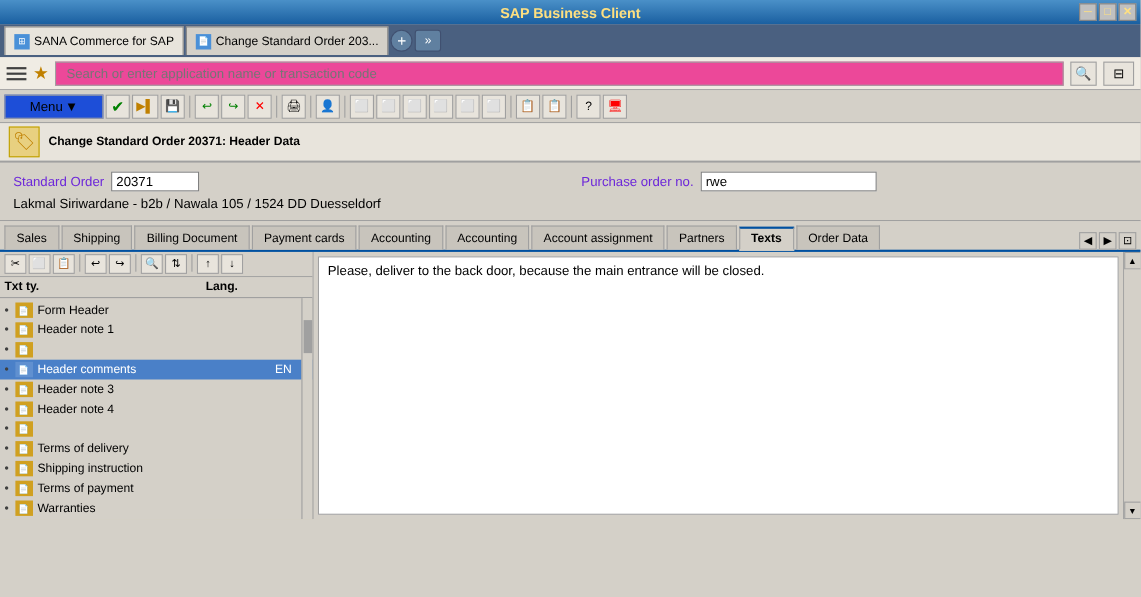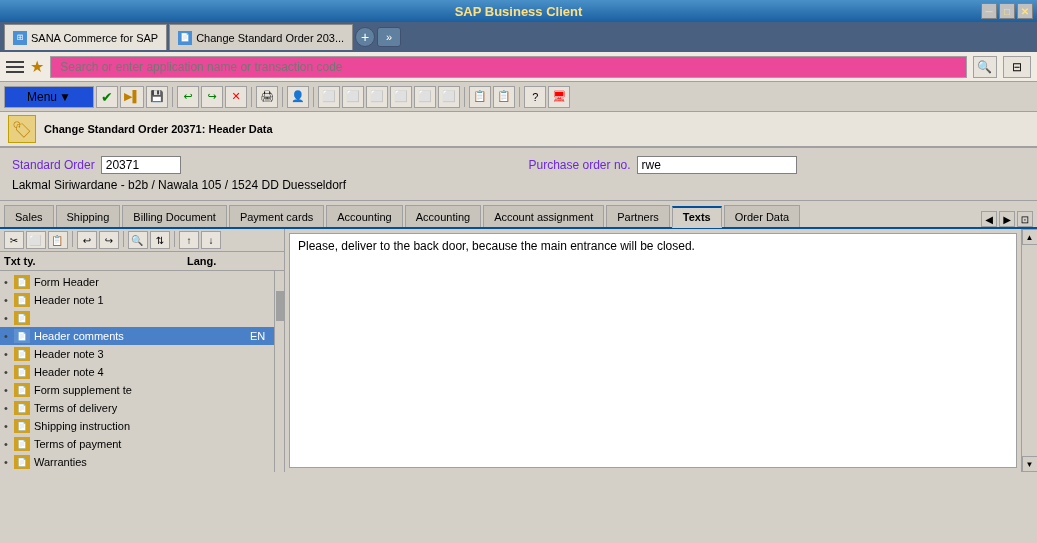--- a/index.html
+++ b/index.html
@@ -581,21 +581,20 @@
             </div>
             <div class="text-list-item">
               <span class="bullet">•</span>
               <span class="item-icon">📄</span>
               <span class="item-label">Header note 4</span>
               <span class="item-lang"></span>
             </div>
             <div class="text-list-item">
               <span class="bullet">•</span>
               <span class="item-icon">📄</span>
-              <span class="item-label">Form supplement te</span>
               <span class="item-lang"></span>
             </div>
             <div class="text-list-item">
               <span class="bullet">•</span>
               <span class="item-icon">📄</span>
               <span class="item-label">Terms of delivery</span>
               <span class="item-lang"></span>
             </div>
             <div class="text-list-item">
               <span class="bullet">•</span>

